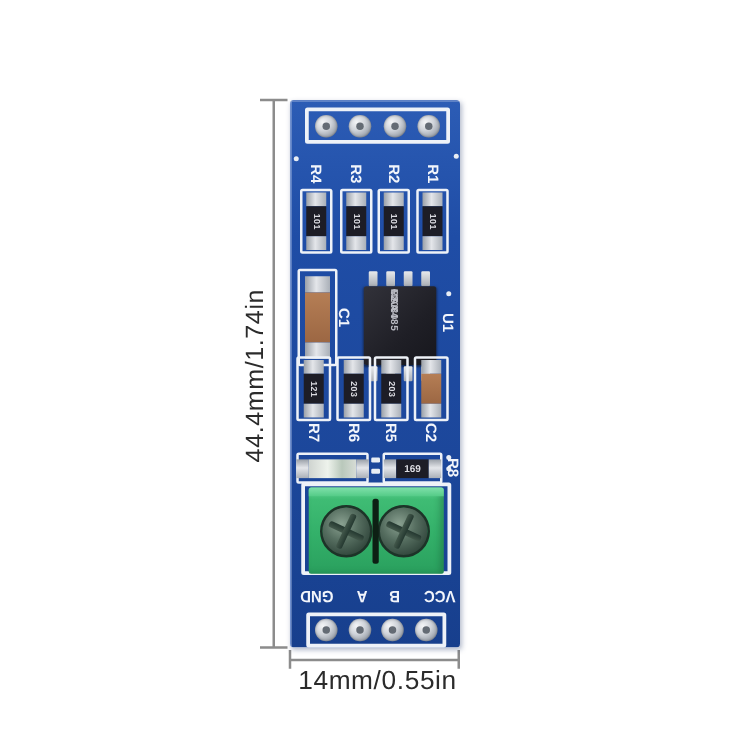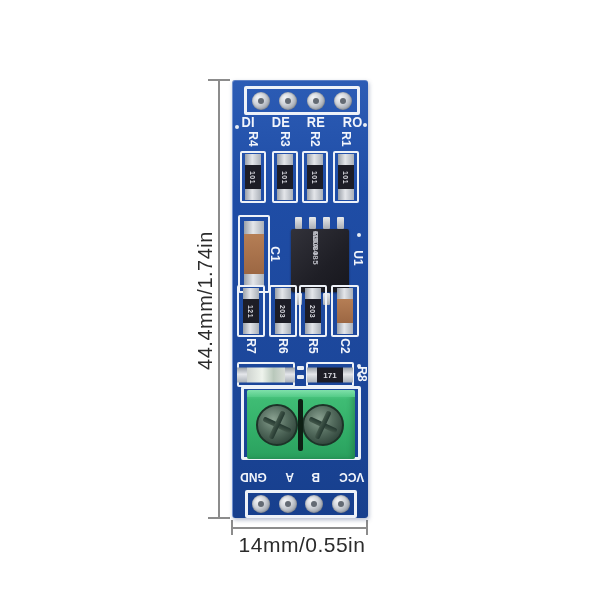--- a/index.html
+++ b/index.html
@@ -119,26 +119,20 @@
 
   <div class="pcb">
 
     <div class="silk-rect hdr-top">
       <div class="pad"></div>
       <div class="pad"></div>
       <div class="pad"></div>
       <div class="pad"></div>
     </div>
 
-    <div class="pin-labels-top">
-      <span>DI</span>
-      <span>DE</span>
-      <span>RE</span>
-      <span>RO</span>
-    </div>
 
     <div class="via" style="left:2px; top:44px;"></div>
     <div class="via" style="left:130px; top:42px;"></div>
     <div class="via" style="left:124px; top:152px;"></div>
 
     <span class="ref" style="left:5px;  top:51px;">R4</span>
     <span class="ref" style="left:37px; top:51px;">R3</span>
     <span class="ref" style="left:67px; top:51px;">R2</span>
     <span class="ref" style="left:98px; top:51px;">R1</span>
 
@@ -253,21 +247,21 @@
           <div class="led-glass"></div>
           <div class="end"></div>
         </div>
     </div>
     <div class="via" style="left:64px; top:285px; width:7px; height:4px; border-radius:1px;"></div>
     <div class="via" style="left:64px; top:294px; width:7px; height:4px; border-radius:1px;"></div>
     <div class="cbox" style="left:73px; top:281px; width:48px; height:25px;">
       <div class="smdh">
           <div class="end"></div>
           <div class="body">
-            <span>171</span>
+            <span>169</span>
           </div>
           <div class="end"></div>
         </div>
     </div>
     <div class="via" style="left:124px; top:283px;"></div>
     <div class="via" style="left:124px; top:292px;"></div>
     <span class="ref" style="left:114px; top:286px;">R8</span>
 
     <div class="silk-rect" style="left:8px; top:305px; width:120px; height:74px;"></div>
     <div class="term-green">

